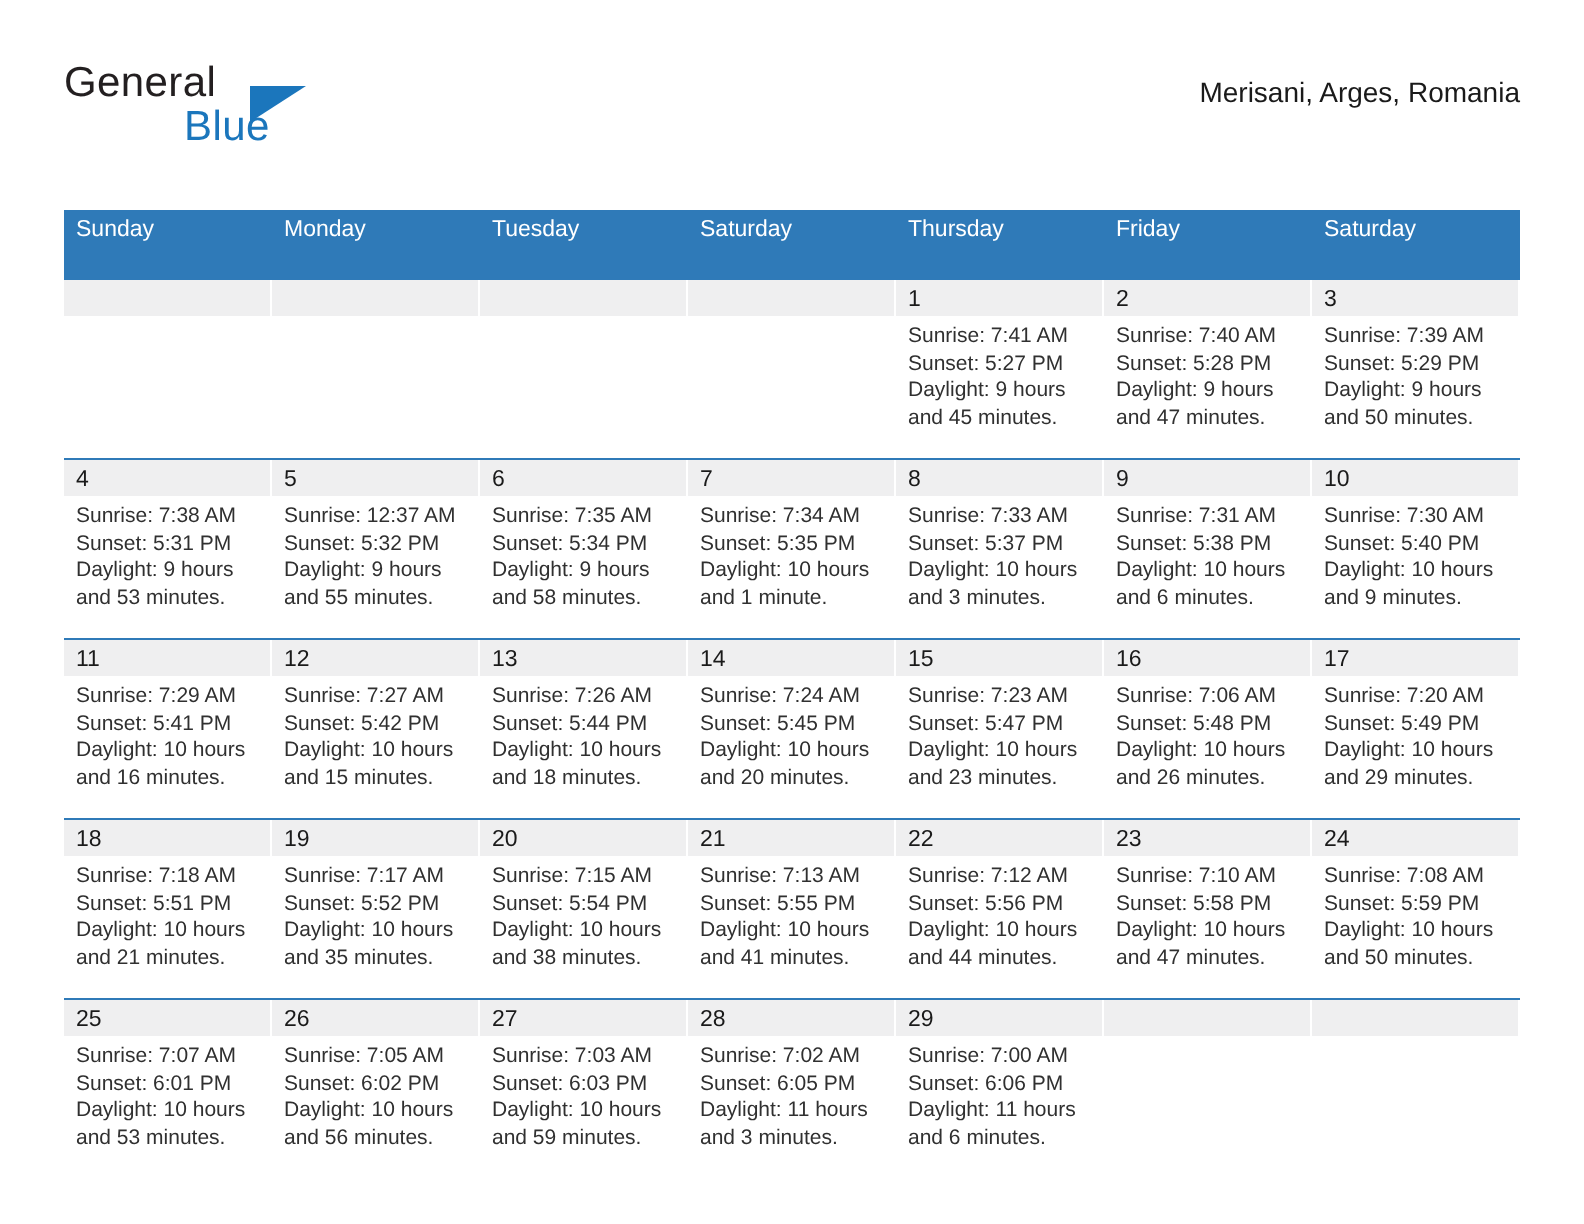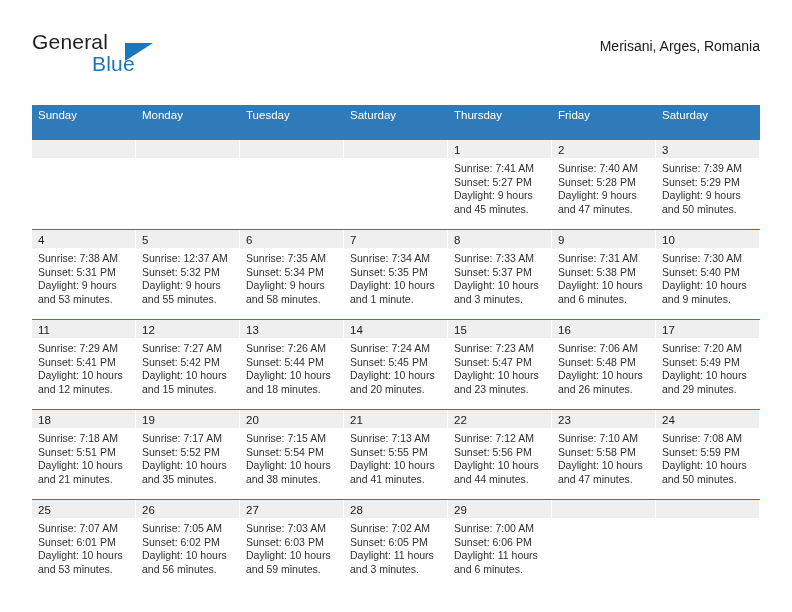--- a/index.html
+++ b/index.html
@@ -288,21 +288,21 @@
             </div>
           </div>
         </div>
         <div class="week-row">
           <div class="day-cell">
             <div class="day-head"><span class="day-num">11</span></div>
             <div class="day-body">
               <div class="day-line">Sunrise: 7:29 AM</div>
               <div class="day-line">Sunset: 5:41 PM</div>
               <div class="day-line">Daylight: 10 hours</div>
-              <div class="day-line">and 12 minutes.</div>
+              <div class="day-line">and 16 minutes.</div>
             </div>
           </div>
           <div class="day-cell">
             <div class="day-head"><span class="day-num">12</span></div>
             <div class="day-body">
               <div class="day-line">Sunrise: 7:27 AM</div>
               <div class="day-line">Sunset: 5:42 PM</div>
               <div class="day-line">Daylight: 10 hours</div>
               <div class="day-line">and 15 minutes.</div>
             </div>

